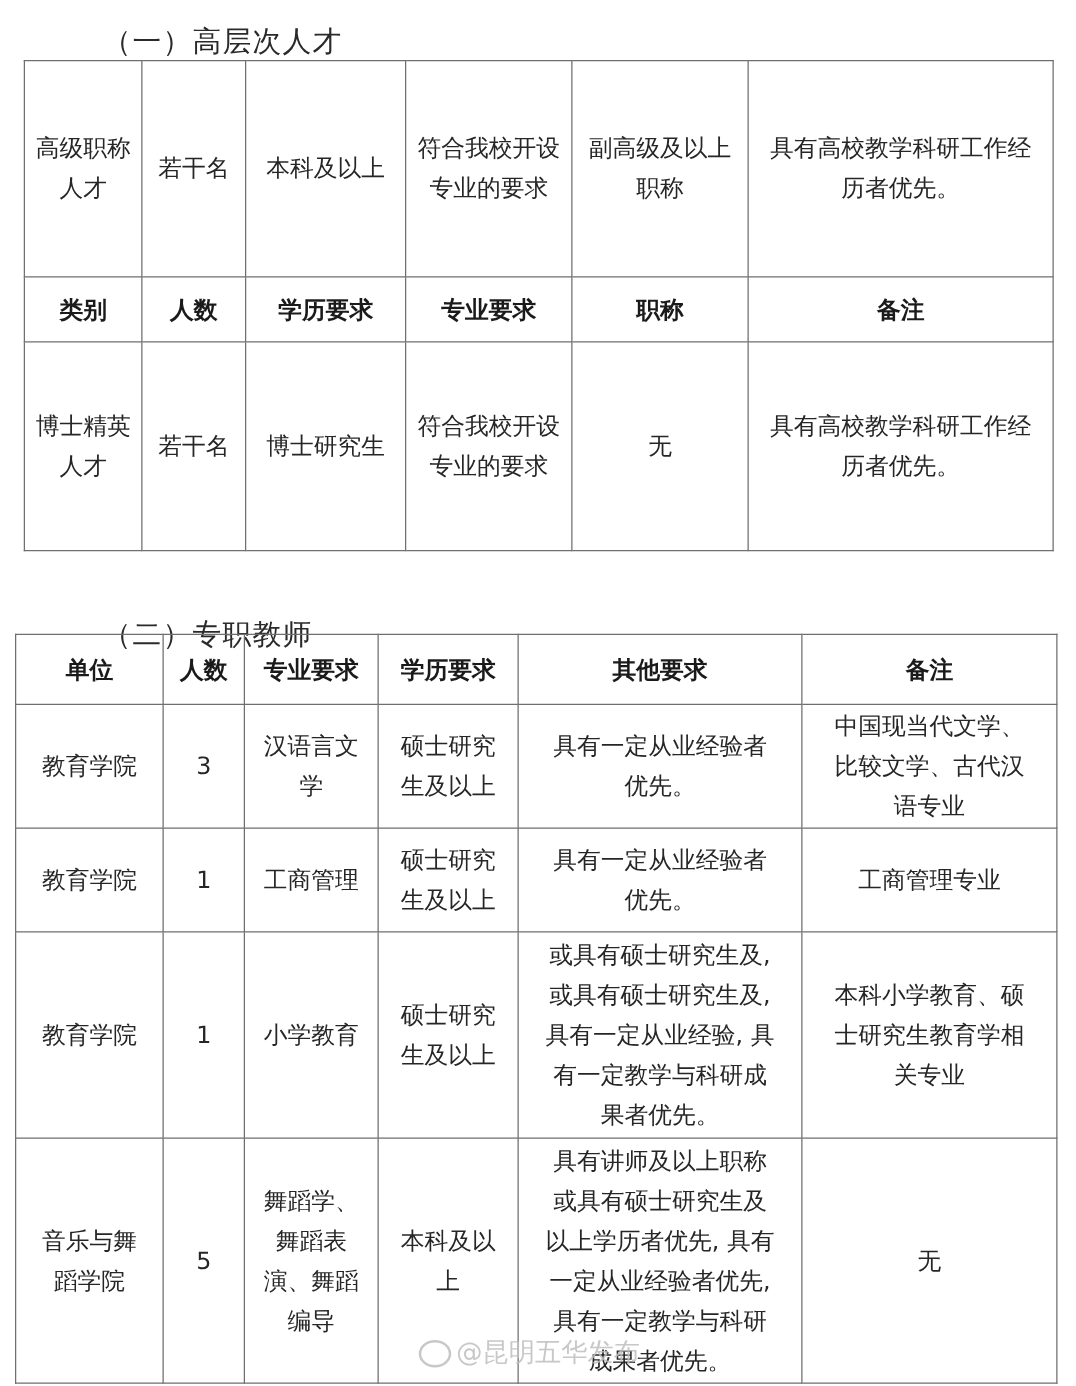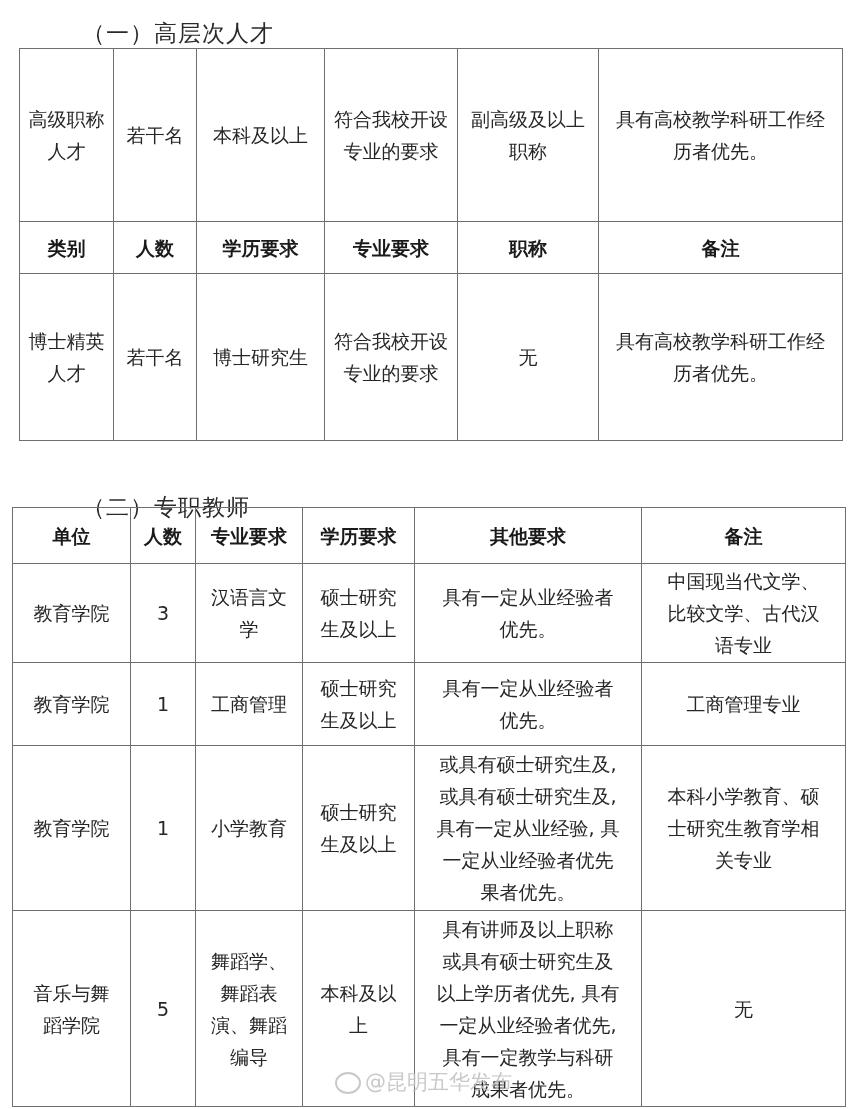--- a/index.html
+++ b/index.html
@@ -164,21 +164,21 @@
       <span class="cell-line">小学教育</span>
     </td>
     <td>
       <span class="cell-line">硕士研究</span>
       <span class="cell-line">生及以上</span>
     </td>
     <td>
       <span class="cell-line">或具有硕士研究生及,</span>
       <span class="cell-line">或具有硕士研究生及,</span>
       <span class="cell-line">具有一定从业经验, 具</span>
-      <span class="cell-line">一定从业经验者优先</span>
+      <span class="cell-line">有一定教学与科研成</span>
       <span class="cell-line">果者优先。</span>
     </td>
     <td>
       <span class="cell-line">本科小学教育、硕</span>
       <span class="cell-line">士研究生教育学相</span>
       <span class="cell-line">关专业</span>
     </td>
   </tr>
 
   <tr style="height:196px">

